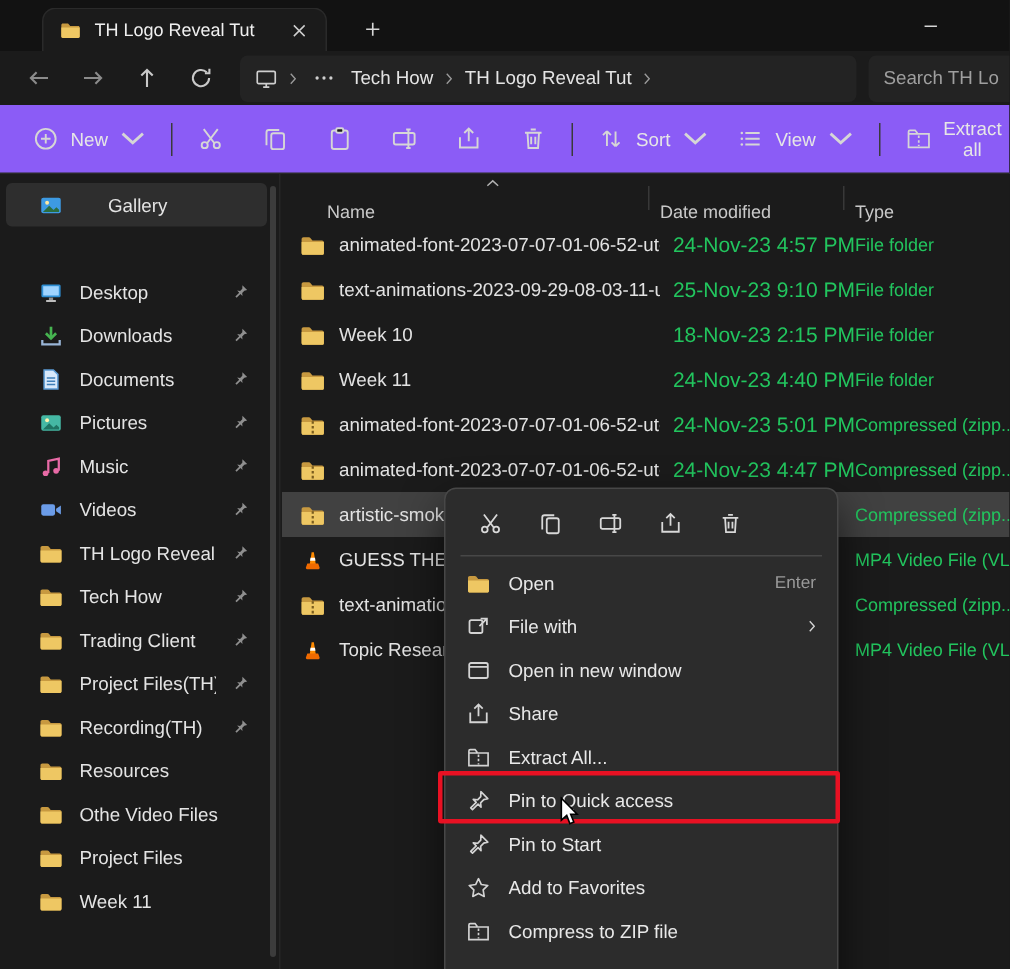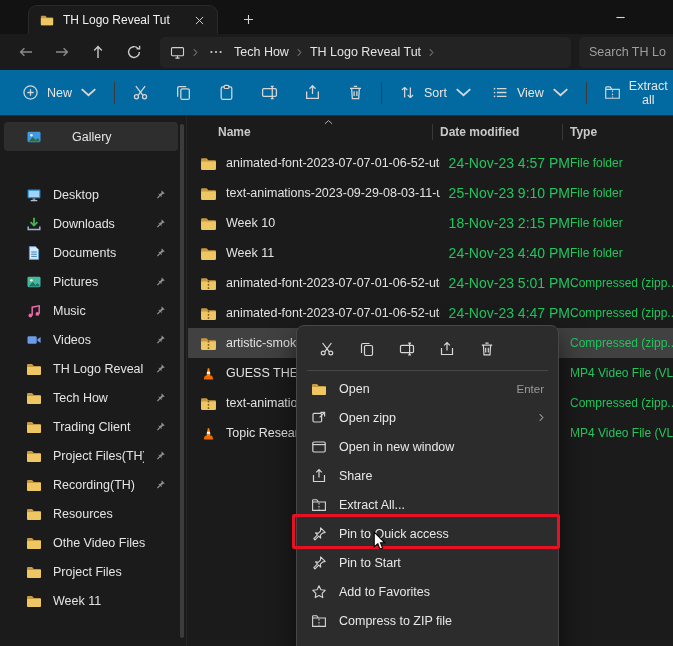--- a/index.html
+++ b/index.html
@@ -42,41 +42,41 @@
   .crumb-chev { width:5px; height:9px; color:#9a9a9a; }
   .bc-more { width:20px; height:20px; display:flex; align-items:center; justify-content:center; color:#cfcfcf; }
   .bc-trail { display:inline-flex; align-items:center; gap:8px; }
   .crumb { color:#e4e4e4; }
   .search {
     flex:none; width:100px; height:31px; margin-right:-6px; background:#232323; border-radius:5px;
     display:flex; align-items:center; padding:0 10px; color:#9f9f9f; font-size:12.5px; white-space:nowrap; overflow:hidden;
   }
 
   
-  .toolbar { position:absolute; left:0; top:70px; right:0; height:46px; display:flex; align-items:center; padding:0 8px 0 12px; background:#0369a1; border-bottom:1px solid #2a2a2a; }
+  .toolbar { position:absolute; left:0; top:70px; right:0; height:46px; display:flex; align-items:center; padding:0 8px 0 12px; background:#8b5cf6; border-bottom:1px solid #2a2a2a; }
   .tb-btn { display:flex; align-items:center; gap:8px; height:32px; padding:0 10px; color:#e6e6e6; border-radius:4px; font-size:12.5px; }
   .tb-btn .ic { width:17px; height:17px; color:#d6d6d6; }
   .chev { width:9px; height:6px; color:#bdbdbd; }
   .sep { width:1px; height:22px; background:#3a3a3a; margin:0 7px; flex:none; }
   .tb-icons { display:flex; gap:6px; }
   .tb-icon { width:37px; height:32px; display:flex; align-items:center; justify-content:center; color:#d6d6d6; border-radius:4px; }
   .tb-icon .ic { width:17px; height:17px; }
 
   
   .sidebar { position:absolute; left:0; top:116px; width:187px; bottom:0; border-right:1px solid #262626; padding-top:6px; overflow:hidden; }
   .side-item { height:29px; display:flex; align-items:center; gap:11px; padding:0 12px 0 22px; margin:0 8px 0 4px; border-radius:4px; font-size:12.5px; color:#e4e4e4; }
   .side-item.active { background:#2e2e2e;gap:30px; }
   .side-label { flex:1; white-space:nowrap; overflow:hidden; }
   .pin { width:11px; height:11px; color:#8f8f8f; margin-left:auto; flex:none; }
   .side-gap { height:29px; }
   .sb-scroll { position:absolute; right:2px; top:8px; bottom:8px; width:4px; background:#3c3c3c; border-radius:2px; }
 
   
   .main { position:absolute; left:188px; top:116px; right:0; bottom:0; }
-  .cols-header { position:relative; height:32px; display:flex; align-items:center; padding-left:30px; color:#c9c9c9; font-size:12px;font-weight:bold; }
+  .cols-header { position:relative; height:32px; display:flex; align-items:flex-end; padding-left:30px; color:#c9c9c9; font-size:12px; }
   .caret { position:absolute; left:136px; top:3px; width:9px; height:6px; color:#b0b0b0; }
   .h-name { width:222px; }
   .h-date { width:130px; }
   .h-type { flex:1; }
   .colsep { position:absolute; top:8px; width:1px; height:16px; background:#383838; }
   .s1 { left:244px; } .s2 { left:374px; }
   .file-row { height:30px; display:flex; align-items:center; padding-left:12px; font-size:12.5px; color:#e2e2e2; }
   .file-row.selected { background:#414141; }
   .cell.name { width:240px; display:flex; align-items:center; gap:9px; overflow:hidden; white-space:nowrap; }
   .cell.name .ic { width:17px; height:17px; }
@@ -741,21 +741,21 @@
         <span class="mi-label">Open</span>
         <span class="mi-shortcut">Enter</span>
       </div>
       <div class="menu-item">
         <span class="ic">
           <svg viewBox="0 0 16 16" fill="none" stroke="currentColor" stroke-width="1.2">
             <rect x="2" y="3.4" width="8.6" height="8.6" rx="1.2"></rect>
             <path d="M9.4 2.4h4.2v4.2M13.6 2.4 8.6 7.4"></path>
           </svg>
         </span>
-        <span class="mi-label">Open zipp</span>
+        <span class="mi-label">File with</span>
         <span class="ic mi-chev">
           <svg viewBox="0 0 6 10" fill="none" stroke="currentColor" stroke-width="1.1">
             <path d="M1 1l3.6 4L1 9"></path>
           </svg>
         </span>
       </div>
       <div class="menu-item">
         <span class="ic">
           <svg viewBox="0 0 16 16" fill="none" stroke="currentColor" stroke-width="1.2">
             <rect x="1.8" y="3" width="12.4" height="10" rx="1.2"></rect>

